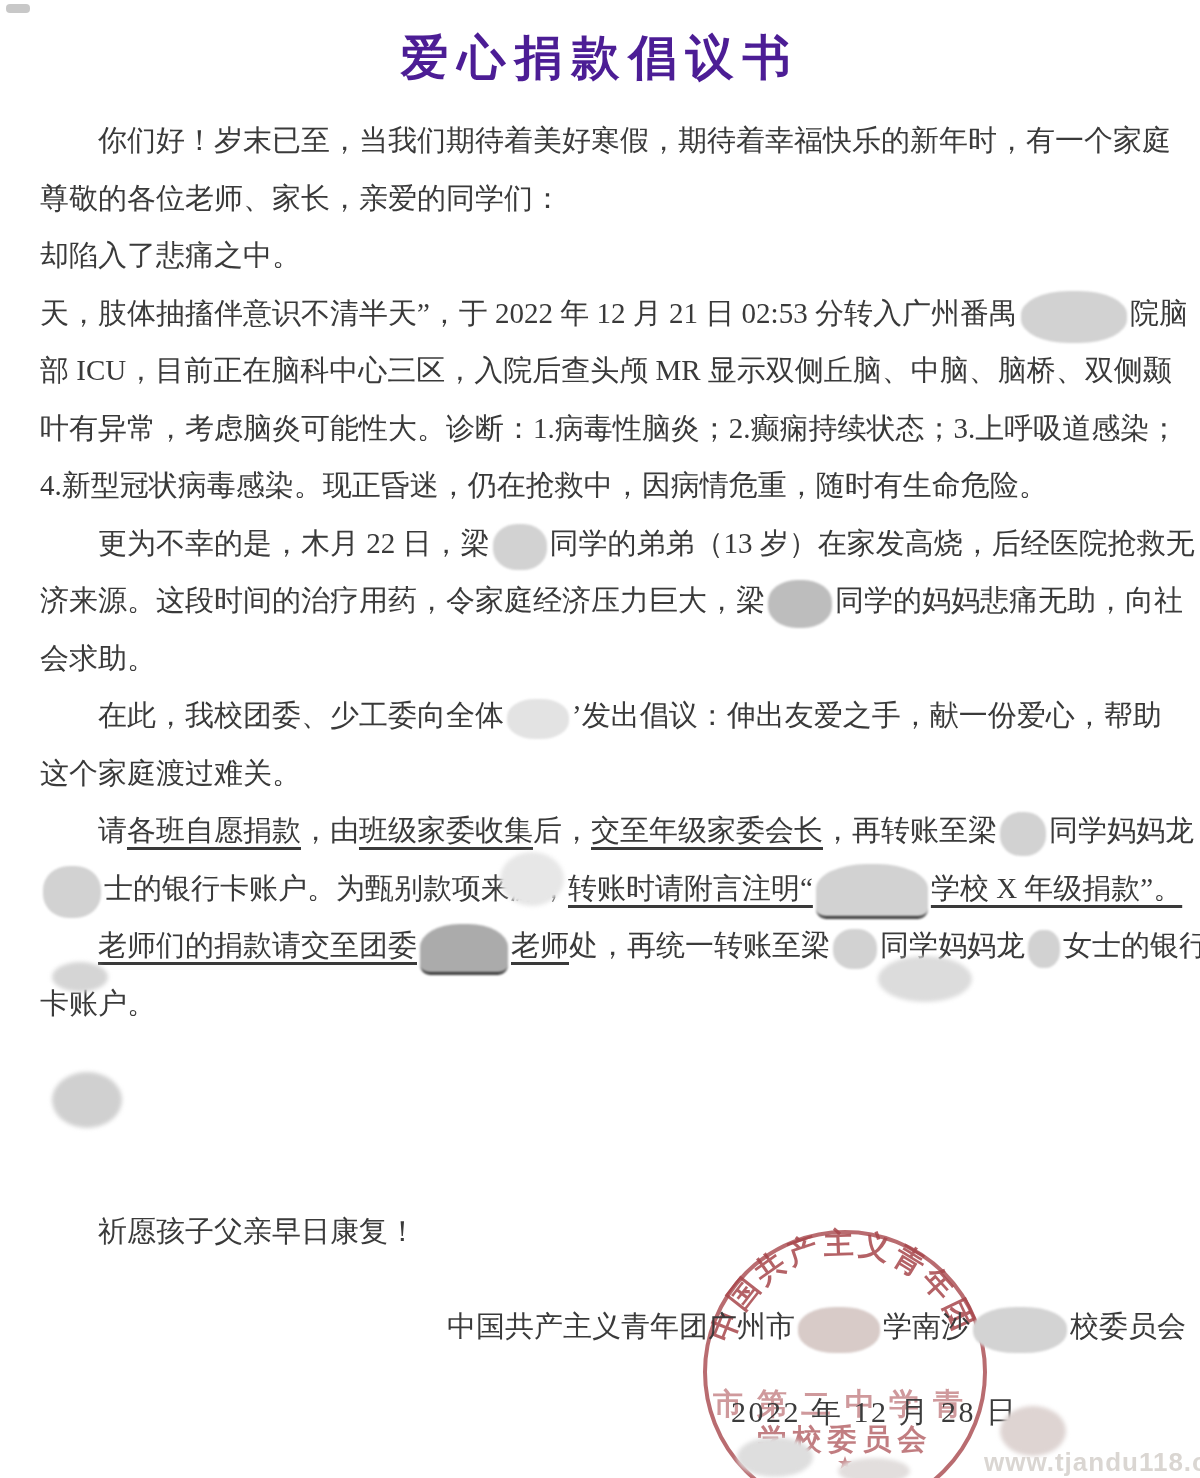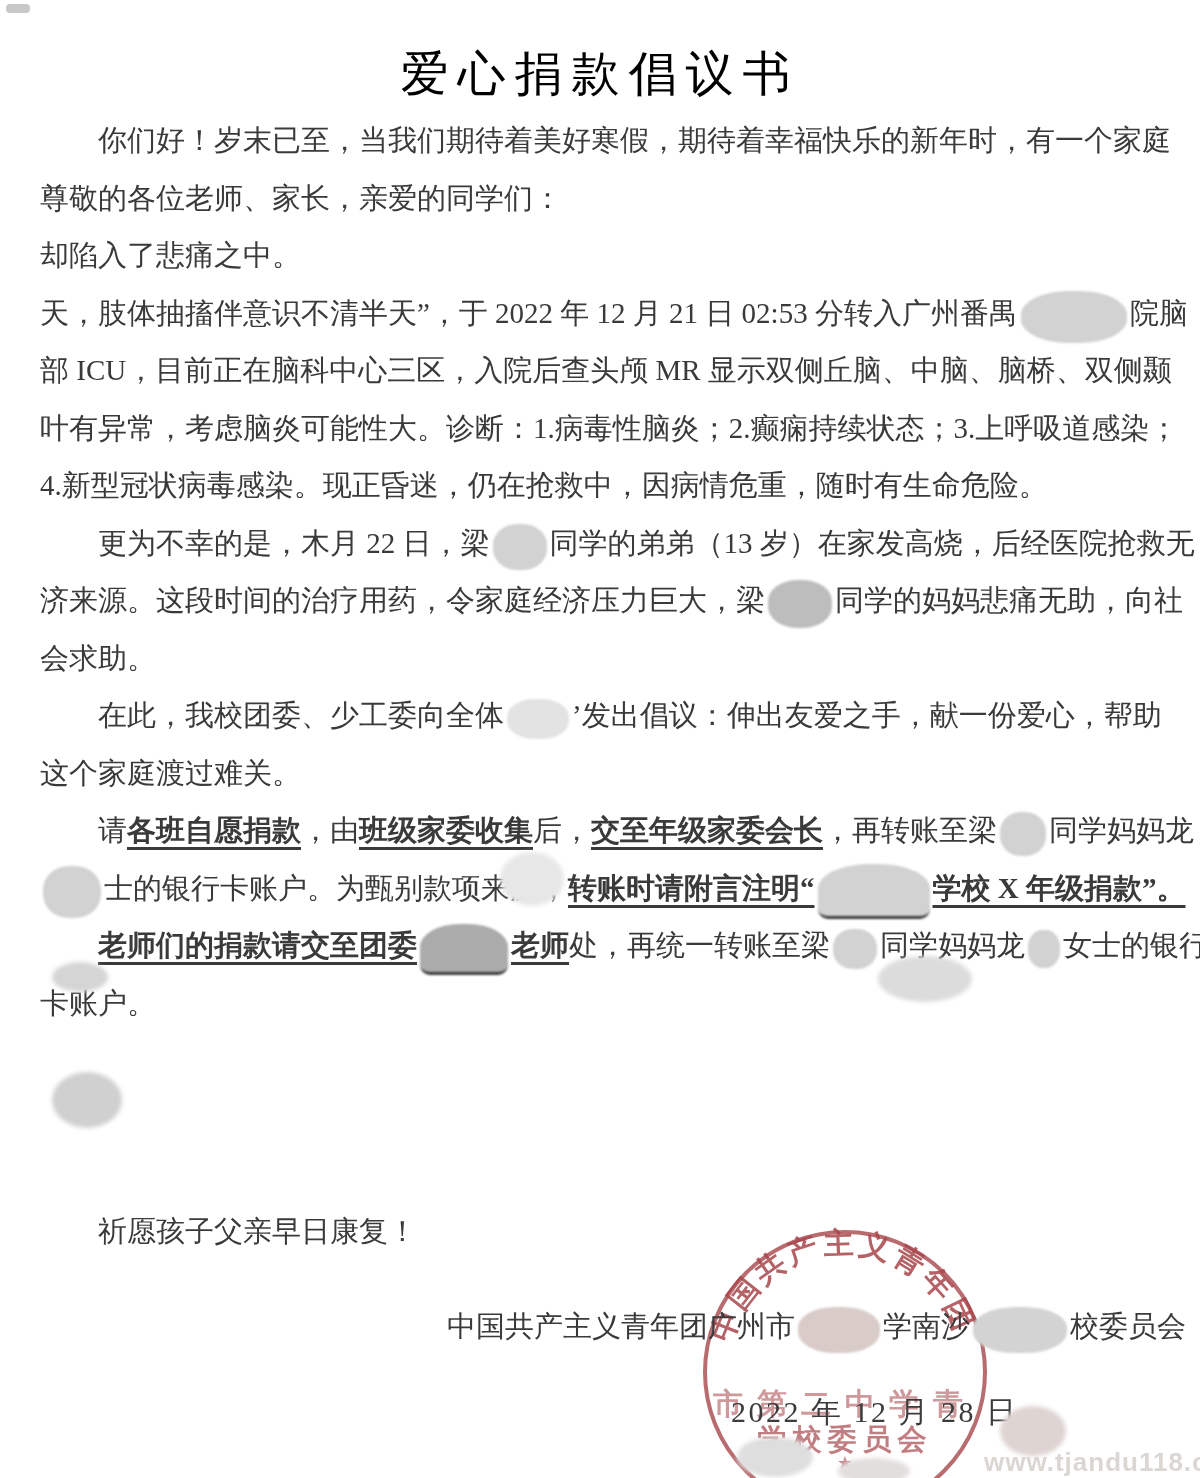--- a/index.html
+++ b/index.html
@@ -2,30 +2,30 @@
 <html><head>
 <meta charset="utf-8">
 <style>
   html,body{margin:0;padding:0;background:#888;}
   .page{
     position:relative;width:1200px;height:1478px;background:#ffffff;
     overflow:hidden;margin:0 auto;
     font-family:"Liberation Serif","DejaVu Serif",serif;color:#3a3a3a;
   }
   .title{
-    position:absolute;top:42px;left:0;width:100%;text-align:center;
-    font-size:48px;font-weight:400;letter-spacing:9px;color:#000000;z-index:3;
+    position:absolute;top:26px;left:0;width:100%;text-align:center;
+    font-size:48px;font-weight:700;letter-spacing:9px;color:#4c1d95;z-index:3;
   }
   .body-lines{position:absolute;top:112px;left:40px;width:1158px;z-index:3;}
   .wish-line{position:absolute;top:1203px;left:40px;width:1158px;z-index:3;}
   .closing-lines{position:absolute;top:1306px;right:14px;text-align:center;z-index:3;}
   .line{height:57.5px;line-height:57.5px;font-size:29px;white-space:nowrap;}
   .line.ind{padding-left:58px;}
   .closing-lines .line{height:40px;line-height:40px;}
-  .bu{font-weight:700;text-decoration:underline;text-underline-offset:7px;text-decoration-thickness:2.5px;}
+  .bu{font-weight:400;text-decoration:underline;text-underline-offset:7px;text-decoration-thickness:2.5px;}
   .redact{
     display:inline-block;vertical-align:middle;background:#d2d2d2;
     border-radius:45%;filter:blur(1px);margin:0 3px;transform:translateY(1px);
   }
   .redact.ru{border-bottom:3px solid #3a3a3a;border-radius:45% 45% 10px 10px;}
   .date{
     position:absolute;top:1392px;left:731px;font-size:30px;letter-spacing:2.5px;
     color:#3c3c3c;z-index:4;white-space:nowrap;
   }
   .watermark{

